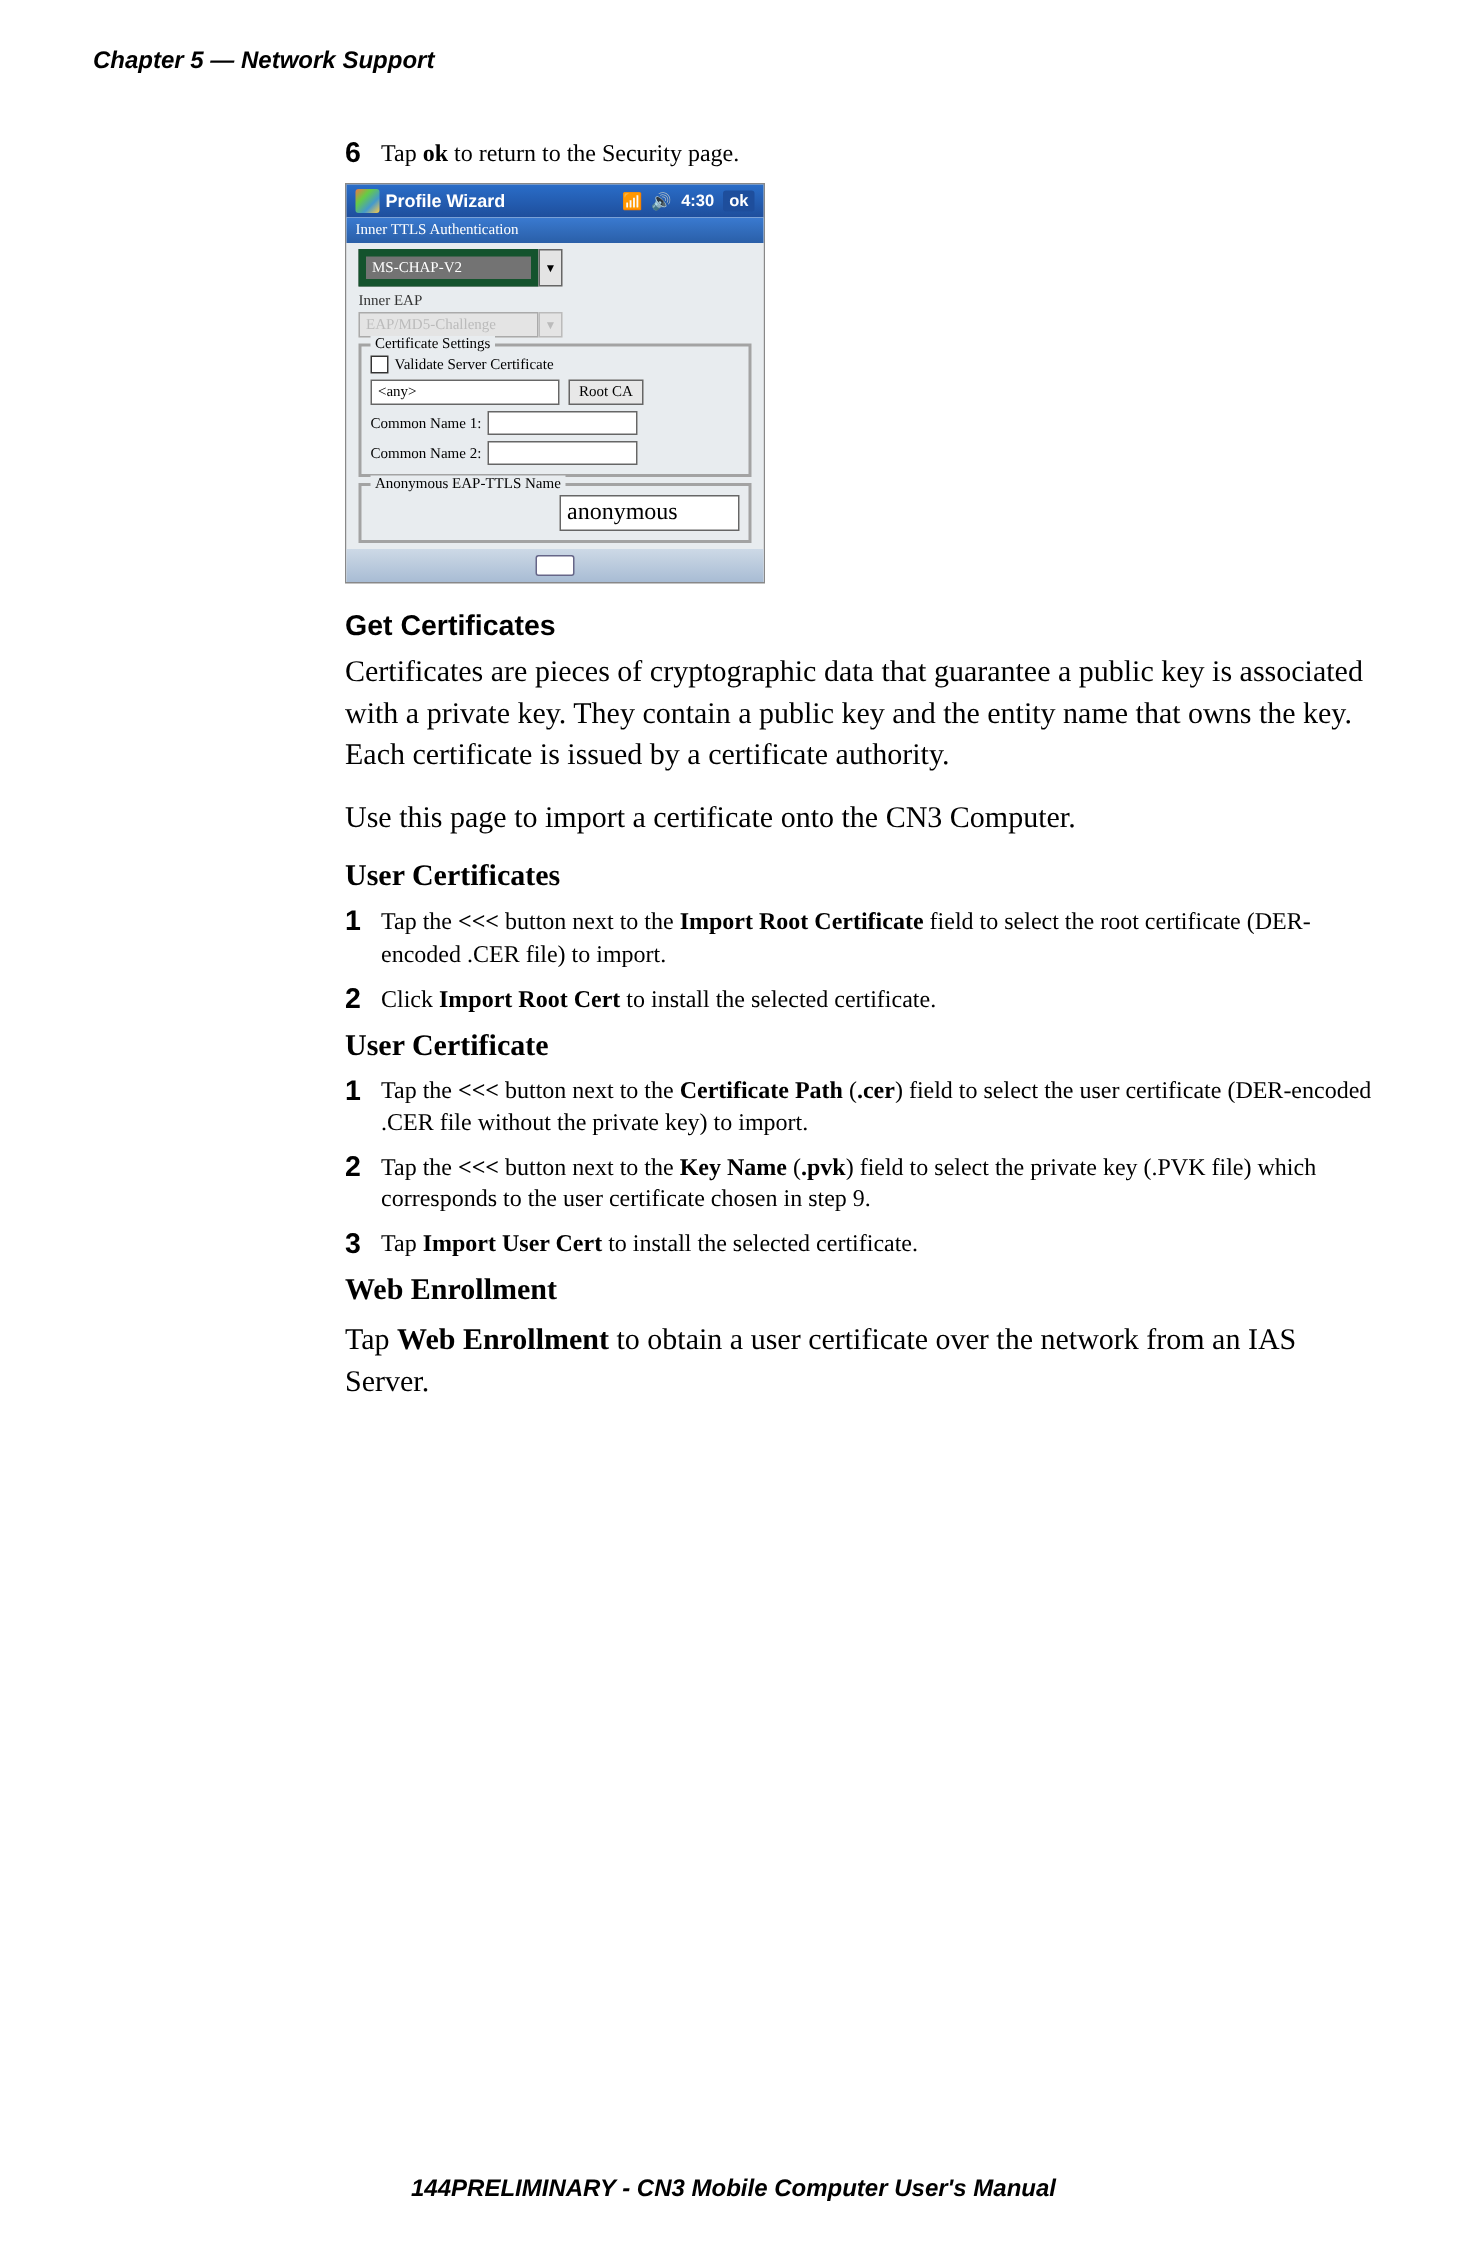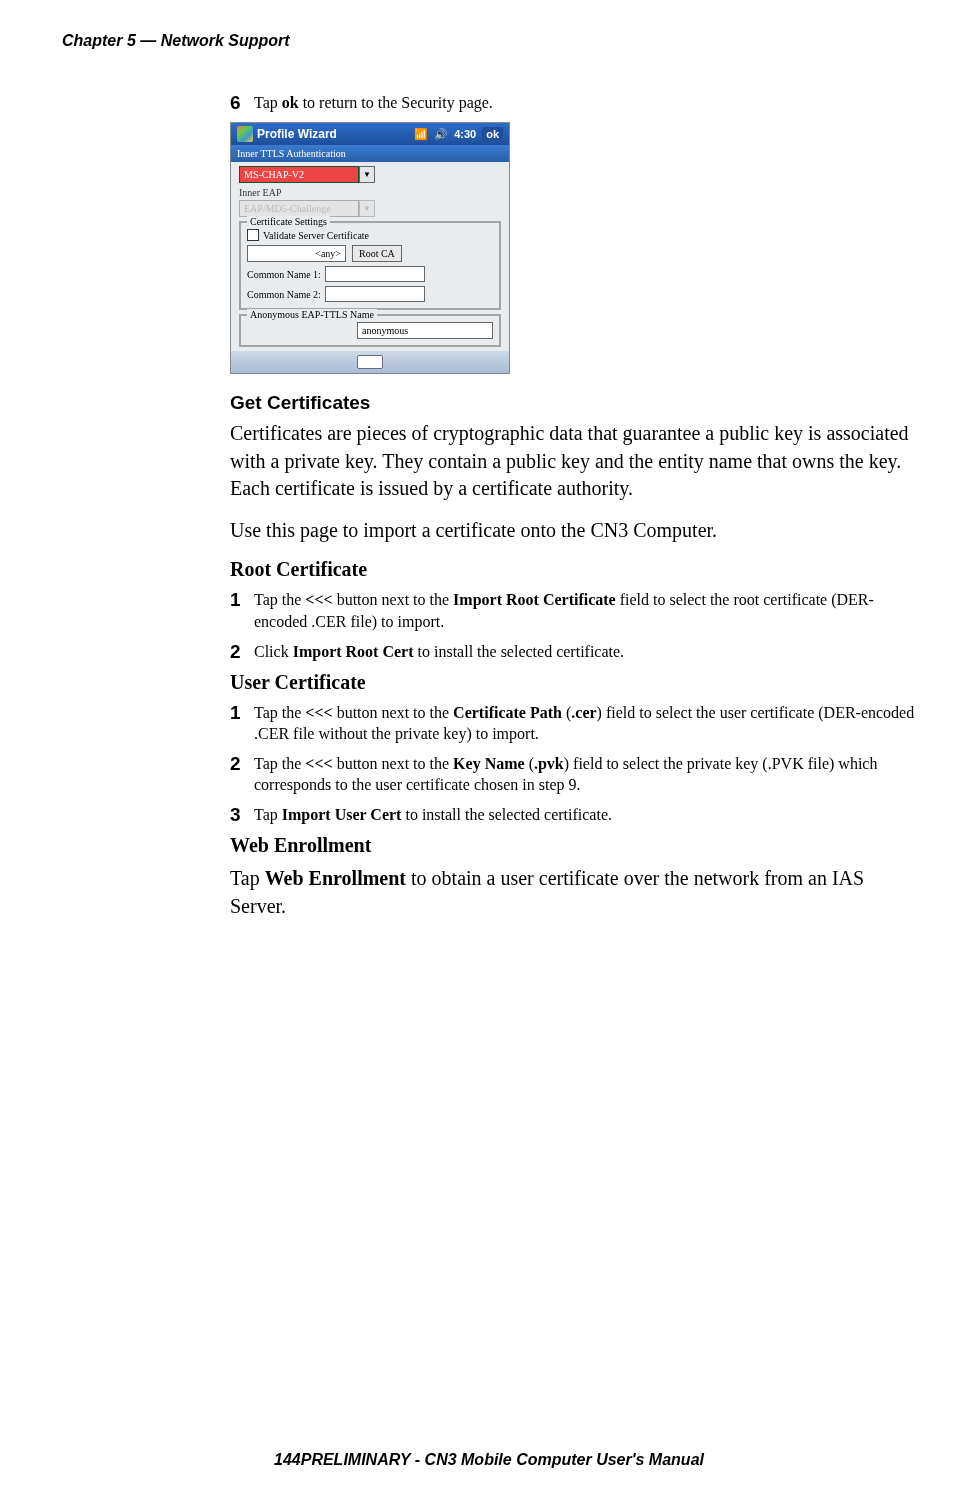--- a/index.html
+++ b/index.html
@@ -84,26 +84,26 @@
       color: #fff;
       font-size: 10px;
       padding: 3px 6px;
       margin: -6px -8px 4px -8px;
     }
     .dropdown {
       display: flex;
       margin-bottom: 4px;
     }
     .dd-box {
-      background: #ef4444;
+      background: #737373;
       color: #fff;
       font-size: 10px;
       padding: 2px 4px;
       width: 120px;
-      border: 1px solid #14532d;
+      border: 5px solid #14532d;
     }
     .dd-box.gray {
       background: #e4e4e4;
       color: #bbb;
       border: 1px solid #aaa;
     }
     .dd-arrow {
       width: 16px;
       background: #e4e4e4;
       border: 1px solid #666;
@@ -150,22 +150,21 @@
     .any-row {
       display: flex;
       gap: 6px;
       align-items: center;
     }
     .any-box {
       background: #fff;
       border: 1px solid #666;
       font-size: 10px;
       padding: 2px 4px;
-      width: 99px;
-      text-align: right;
+      width: 126px;
     }
     .rootca-btn {
       background: #e8e8e8;
       border: 1px solid #666;
       font-size: 10px;
       padding: 2px 6px;
     }
     .cn-row {
       display: flex;
       align-items: center;
@@ -179,23 +178,23 @@
       width: 100px;
       height: 16px;
     }
     .anon-row {
       display: flex;
       justify-content: flex-end;
     }
     .anon-input {
       background: #fff;
       border: 1px solid #666;
-      font-size: 10px;
+      font-size: 16px;
       padding: 2px 4px;
-      width: 136px;
+      width: 120px;
     }
     .kbbar {
       background: linear-gradient(#cdd9e6,#a8bcd4);
       height: 22px;
       display: flex;
       align-items: center;
       justify-content: center;
       margin: 0 -8px -6px -8px;
     }
     .kbicon {
@@ -301,21 +300,21 @@
         <div class="kbicon"></div>
       </div>
     </div>
   </div>
 
   <div class="subhead">Get Certificates</div>
 
   <div class="para">Certificates are pieces of cryptographic data that guarantee a public key is associated with a private key. They contain a public key and the entity name that owns the key. Each certificate is issued by a certificate authority.</div>
   <div class="para">Use this page to import a certificate onto the CN3 Computer.</div>
 
-  <div class="boldline">Root Certificate</div>
+  <div class="boldline">User Certificates</div>
 
   <div class="step-line">
     <div class="step-num">1</div>
     <div class="step-text">
       <span>Tap the </span><b>&lt;&lt;&lt;</b><span> button next to the </span><b>Import Root Certificate</b><span> field to select the root certificate (DER-encoded .CER file) to import.</span>
     </div>
   </div>
 
   <div class="step-line">
     <div class="step-num">2</div>

